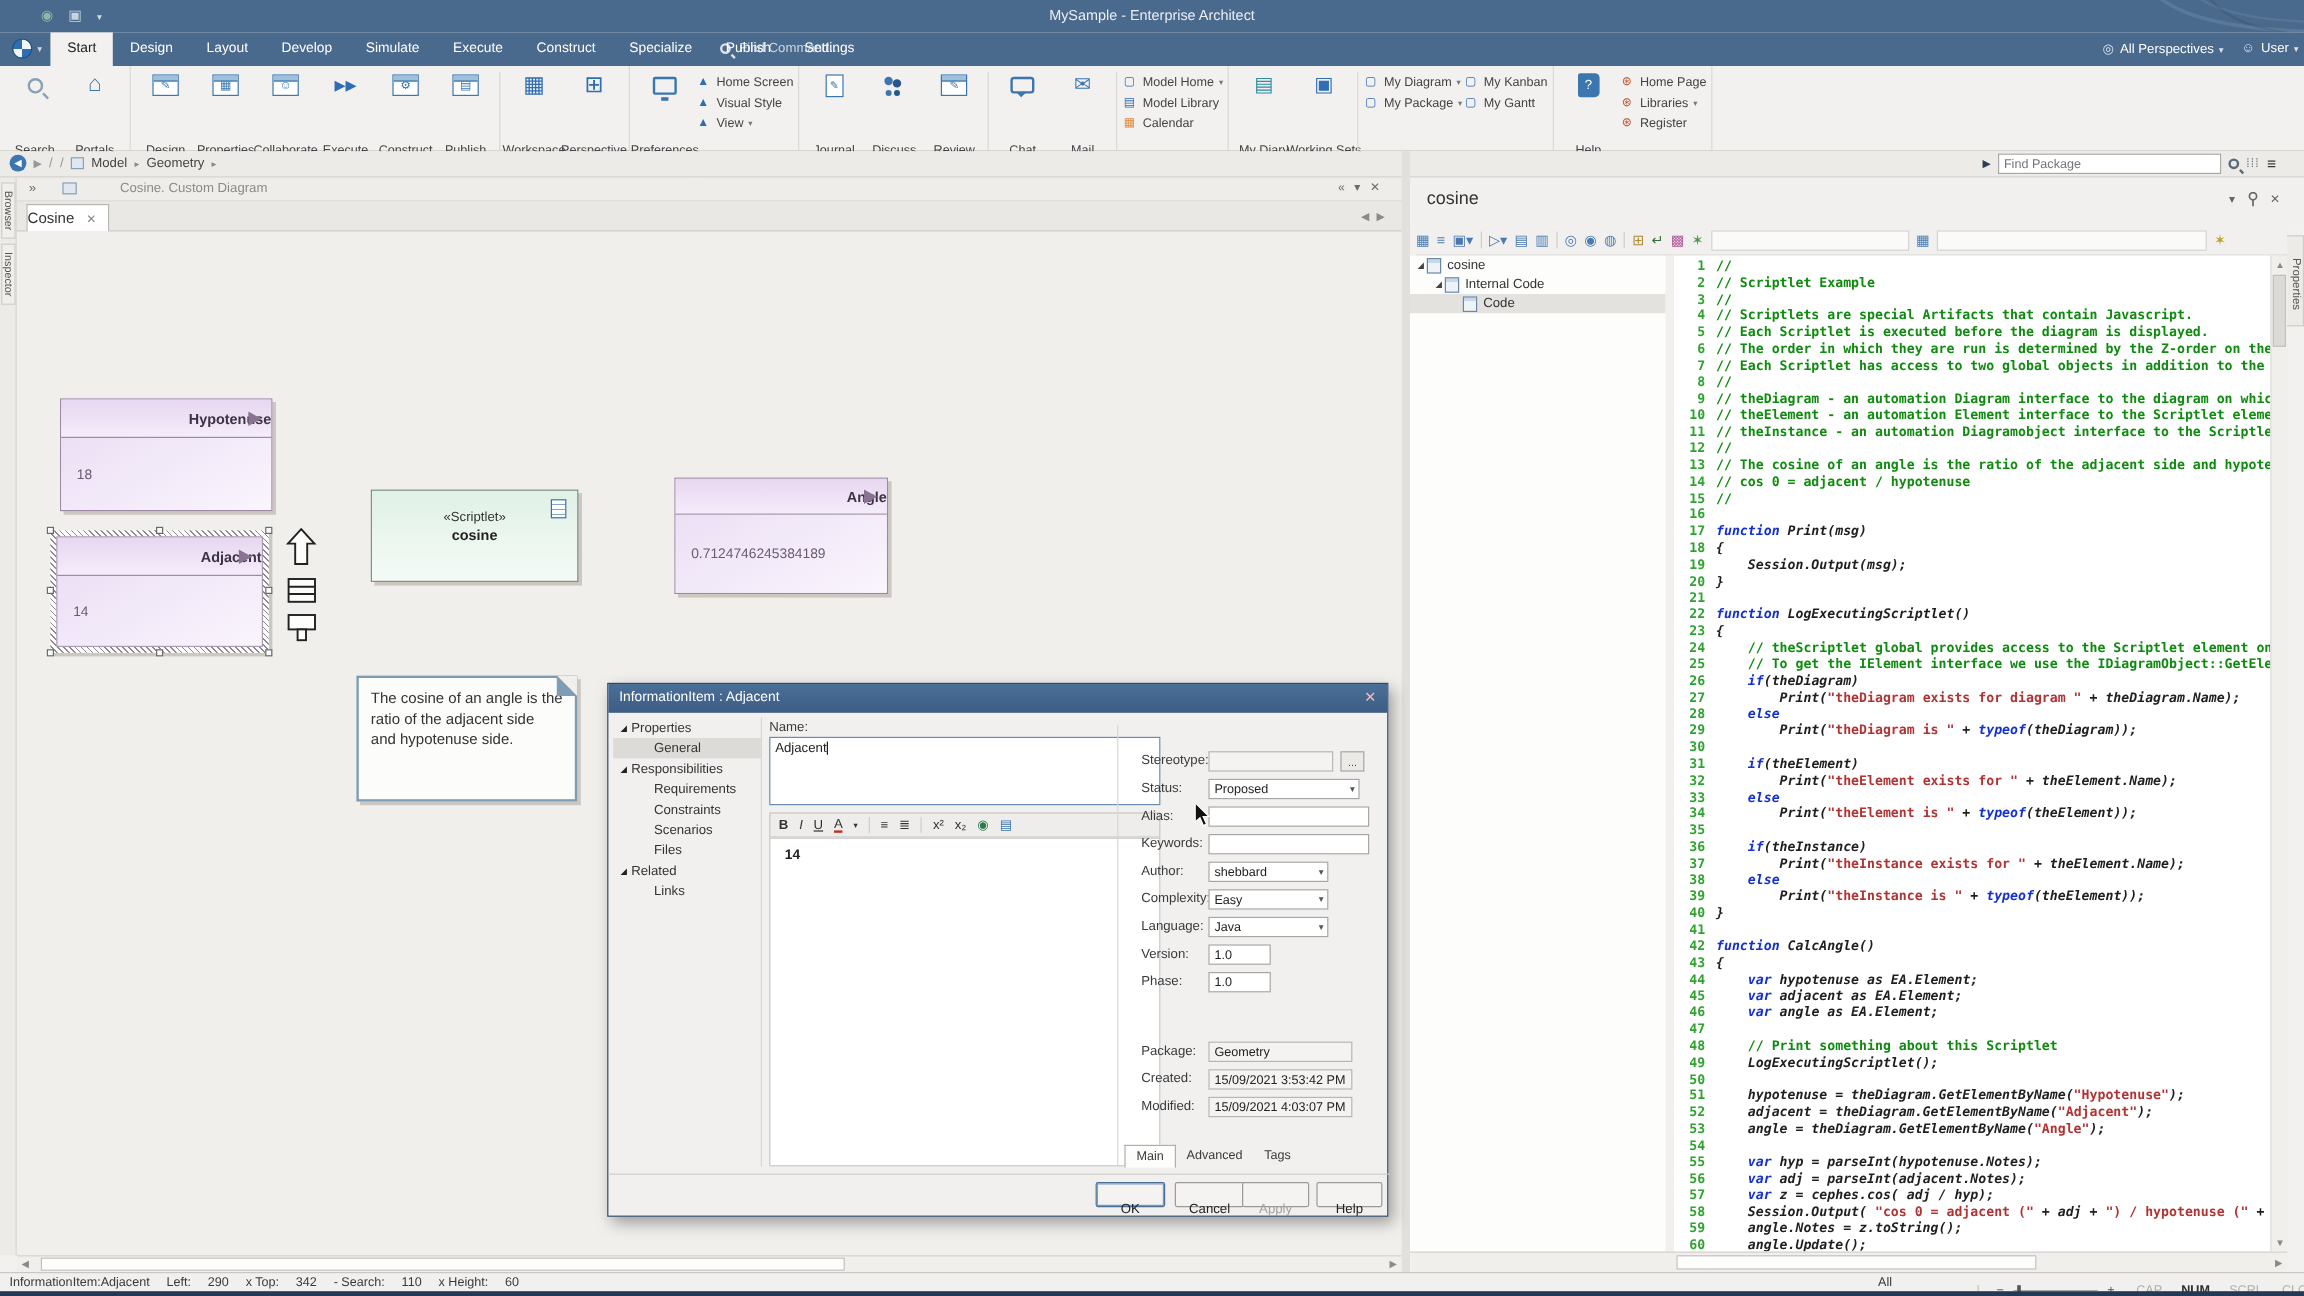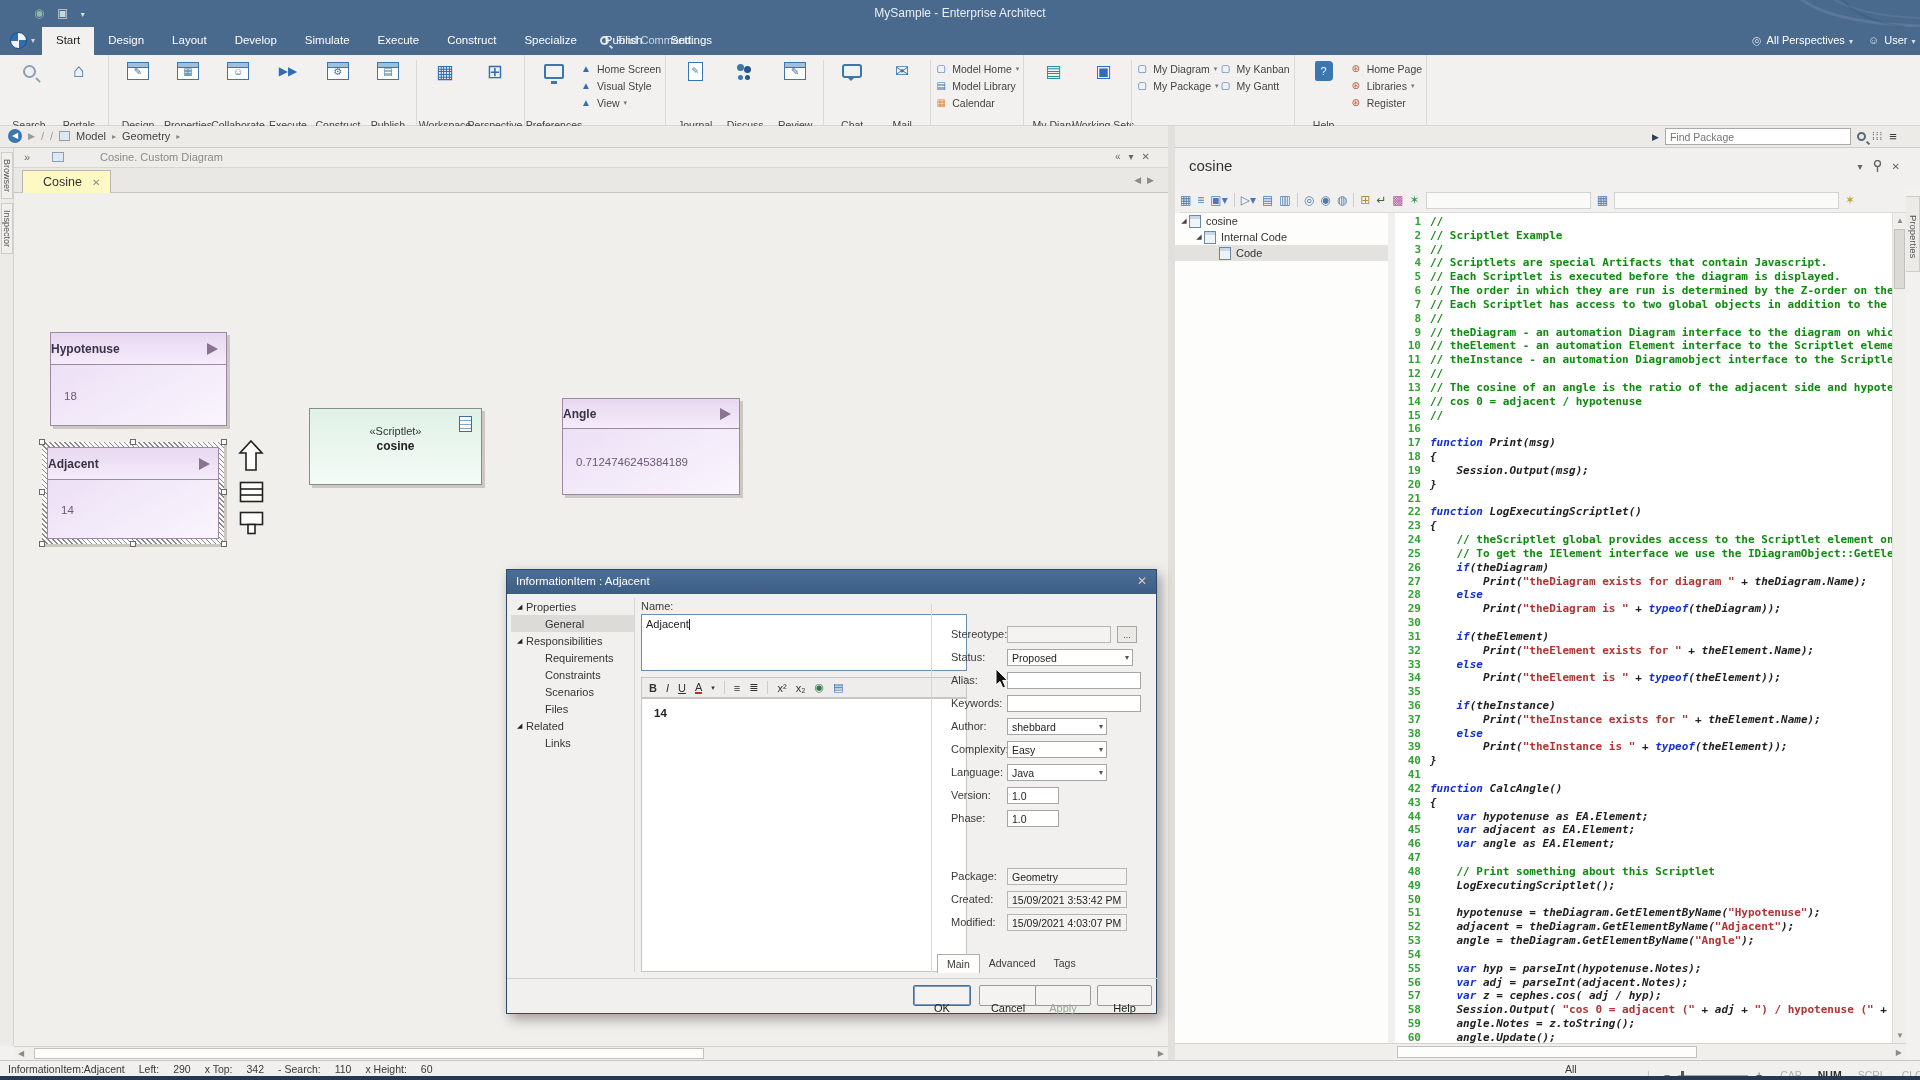--- a/index.html
+++ b/index.html
@@ -78,28 +78,28 @@
   #left-strip { position:absolute; left:0; top:148px; width:14px; height:898px; background:#ecebe8; border-right:1px solid #d5d3cf; }
   .vtab { writing-mode:vertical-rl; font-size:9px; color:#555; background:#f0efec; border:1px solid #cfcdc9; padding:6px 0; margin:4px 1px; }
 
   
   #diagbar { position:absolute; left:14px; top:148px; width:1154px; height:20px; background:#eeede9; border-bottom:1px solid #d8d6d2; font-size:11px; color:#8b8a87; }
   #diagbar .chev { position:absolute; left:10px; top:3px; color:#6a6a68; font-size:11px; }
   #diagbar .dico { position:absolute; left:38px; top:4px; width:12px; height:10px; border:1px solid #8aa0b4; background:#dfe8f0; }
   #diagbar .cap { position:absolute; left:86px; top:3px; }
   #diagbar .winctl { position:absolute; right:10px; top:3px; color:#6a6a68; font-size:10px; letter-spacing:8px; }
   #doctabs { position:absolute; left:14px; top:168px; width:1154px; height:25px; background:#eae8e4; border-bottom:1px solid #c6c4c0; }
-  #cosine-tab { position:absolute; left:8px; top:2px; height:23px; background:#fef9c3; border:1px solid #b8b6b2; border-bottom:none; padding:4px 10px 0 20px; font-size:12.5px; color:#333; }
+  #cosine-tab { position:absolute; left:8px; top:2px; height:23px; background:#ffffff; border:1px solid #b8b6b2; border-bottom:none; padding:4px 10px 0 0; font-size:12.5px; color:#333; }
   #cosine-tab .x { color:#888; font-size:10px; margin-left:10px; }
   #doctab-arrows { position:absolute; right:8px; top:7px; color:#8a8a88; font-size:9px; letter-spacing:6px; }
 
   
   #canvas { position:absolute; left:14px; top:193px; width:1154px; height:853px; background:#f1efec; overflow:hidden; }
   .uml-el { position:absolute; border:1px solid #9c8aa4; box-shadow:3px 3px 0 #ccc7c1; background:#f6eefa; }
-  .uml-head { border-bottom:1px solid #9c8aa4; background:linear-gradient(#e7d7f0,#f5ecfa); position:relative; display:flex; align-items:center; justify-content:flex-start; font-size:12px; font-weight:bold; color:#3a3344; }
+  .uml-head { border-bottom:1px solid #9c8aa4; background:linear-gradient(#e7d7f0,#f5ecfa); position:relative; display:flex; align-items:center; justify-content:flex-end; font-size:12px; font-weight:bold; color:#3a3344; }
   .uml-tri { position:absolute; right:8px; top:50%; margin-top:-6px; width:0; height:0; border-left:11px solid #8a7292; border-top:6px solid transparent; border-bottom:6px solid transparent; }
   .uml-body { position:relative; height:100%; background:linear-gradient(150deg,#ece0f5,#faf5fd); }
   .uml-val { position:absolute; left:13px; top:42%; font-size:11.5px; color:#6a5a74; }
   .sel-frame { position:absolute; background:repeating-linear-gradient(45deg,#8a8a8a 0,#8a8a8a 1px,#fbfbfb 1px,#fbfbfb 3.5px); padding:5px; box-shadow:3px 3px 0 #ccc7c1; }
   .handle { position:absolute; width:6px; height:6px; background:#fbfbfb; border:1px solid #6a6a6a; }
   .scriptlet { position:absolute; border:1px solid #7d938a; background:linear-gradient(#e0f1e6,#f4fbf6); box-shadow:3px 3px 0 #ccc7c1; text-align:center; }
   .scriptlet .st1 { margin-top:16px; font-size:11px; color:#333; }
   .scriptlet .st2 { margin-top:2px; font-size:12px; font-weight:bold; color:#222; }
   .pgico { position:absolute; right:9px; top:7px; width:13px; height:16px; background:#fff; border:1px solid #3c6f9e;
     background-image:linear-gradient(#fff 3px,#7da7cc 3px,#7da7cc 4px,#fff 4px,#fff 7px,#7da7cc 7px,#7da7cc 8px,#fff 8px,#fff 11px,#7da7cc 11px,#7da7cc 12px,#fff 12px); }
@@ -567,20 +567,23 @@
   <div class="uml-el" style="left:548px; top:205px; width:178px; height:97px;">
     <div class="uml-head" style="height:30px;">
         <span>Angle</span>
         <span class="uml-tri"></span>
       </div>
     <div class="uml-body" style="height:65px;">
         <span class="uml-val">0.7124746245384189</span>
       </div>
   </div>
 
+  <div class="note" style="left:283px; top:370px; width:184px; height:105px;">
+    <span>The cosine of an angle is the ratio of the adjacent side and hypotenuse side.</span>
+  </div>
 </div>
 
 <div id="canvas-hscroll">
   <span class="scroll-arrow" style="left:4px;">◀</span>
   <div class="thumb"></div>
   <span class="scroll-arrow" style="right:4px;">▶</span>
 </div>
 
 <div id="rsplit"></div>
 <div id="rheader">

